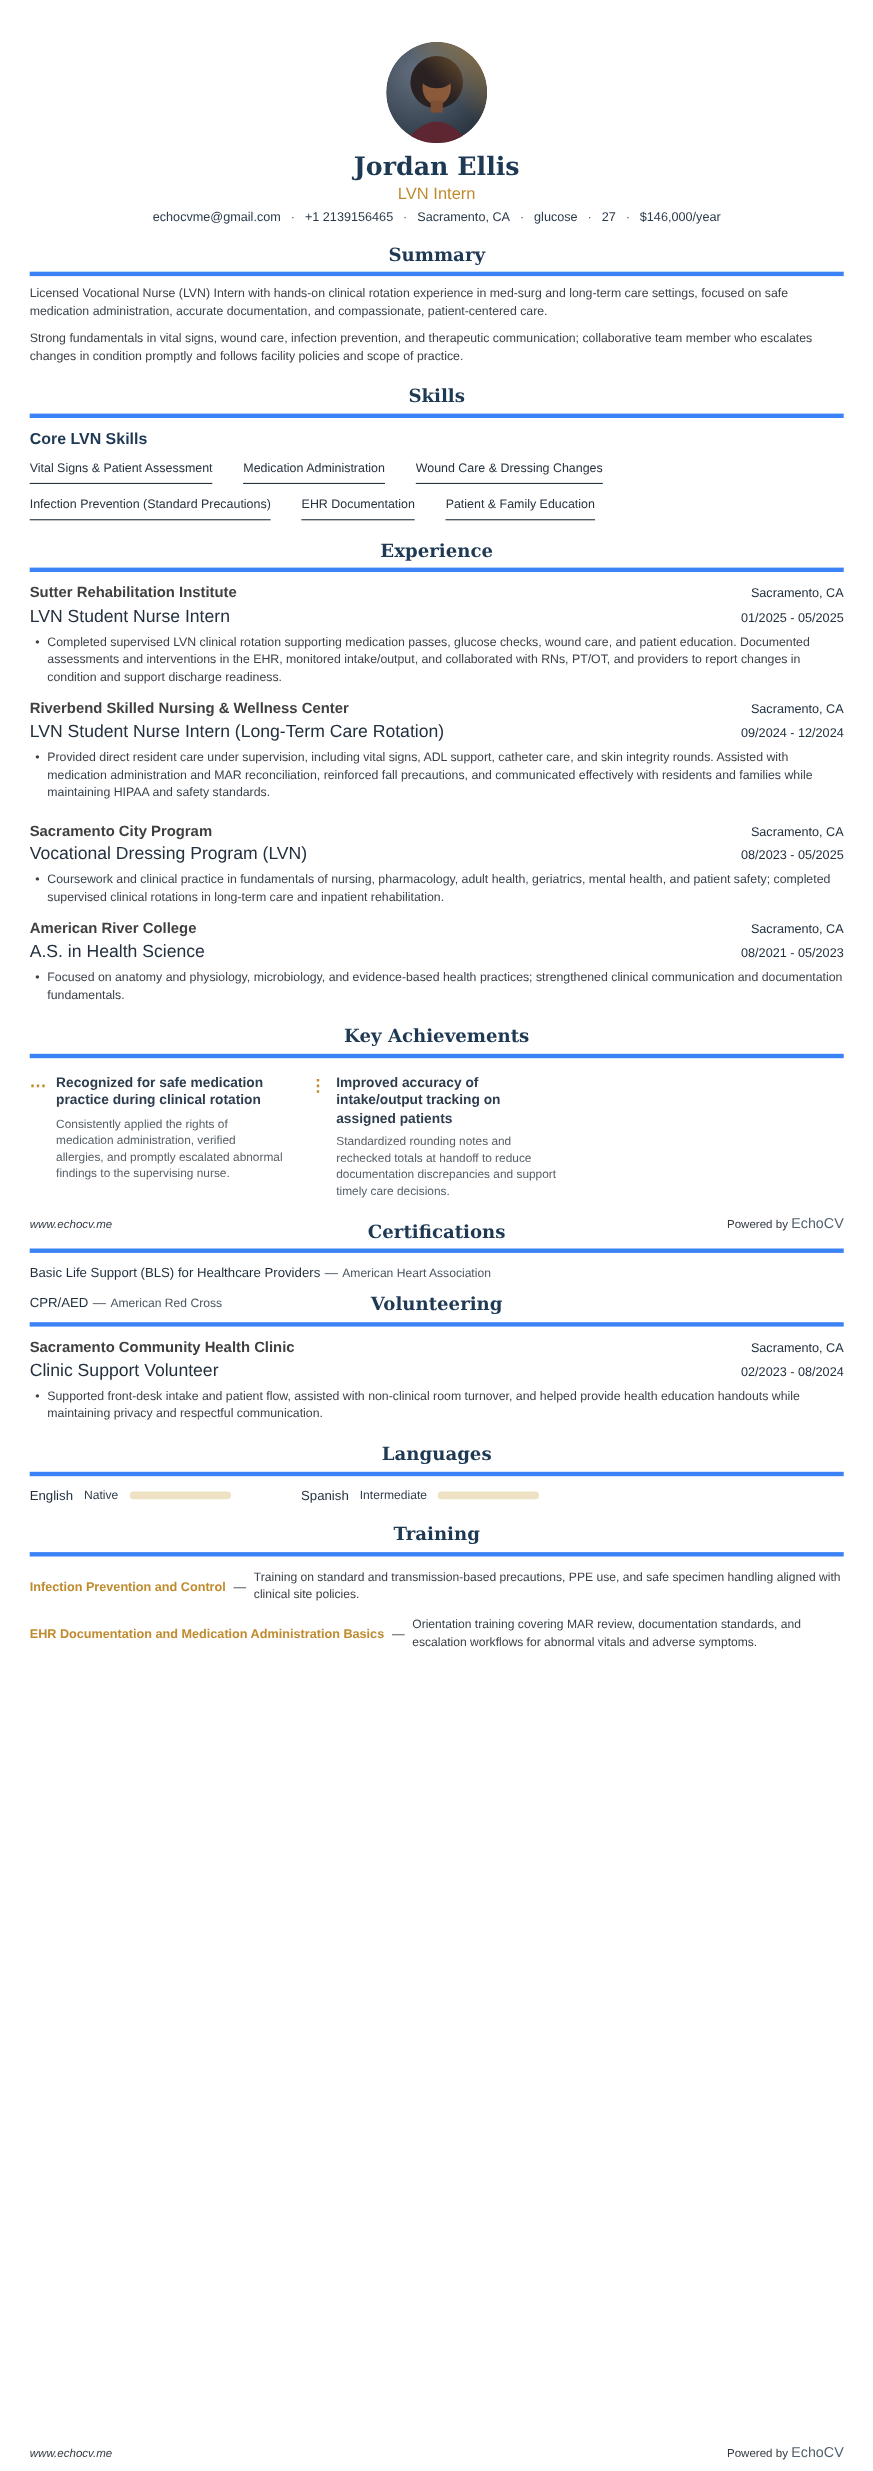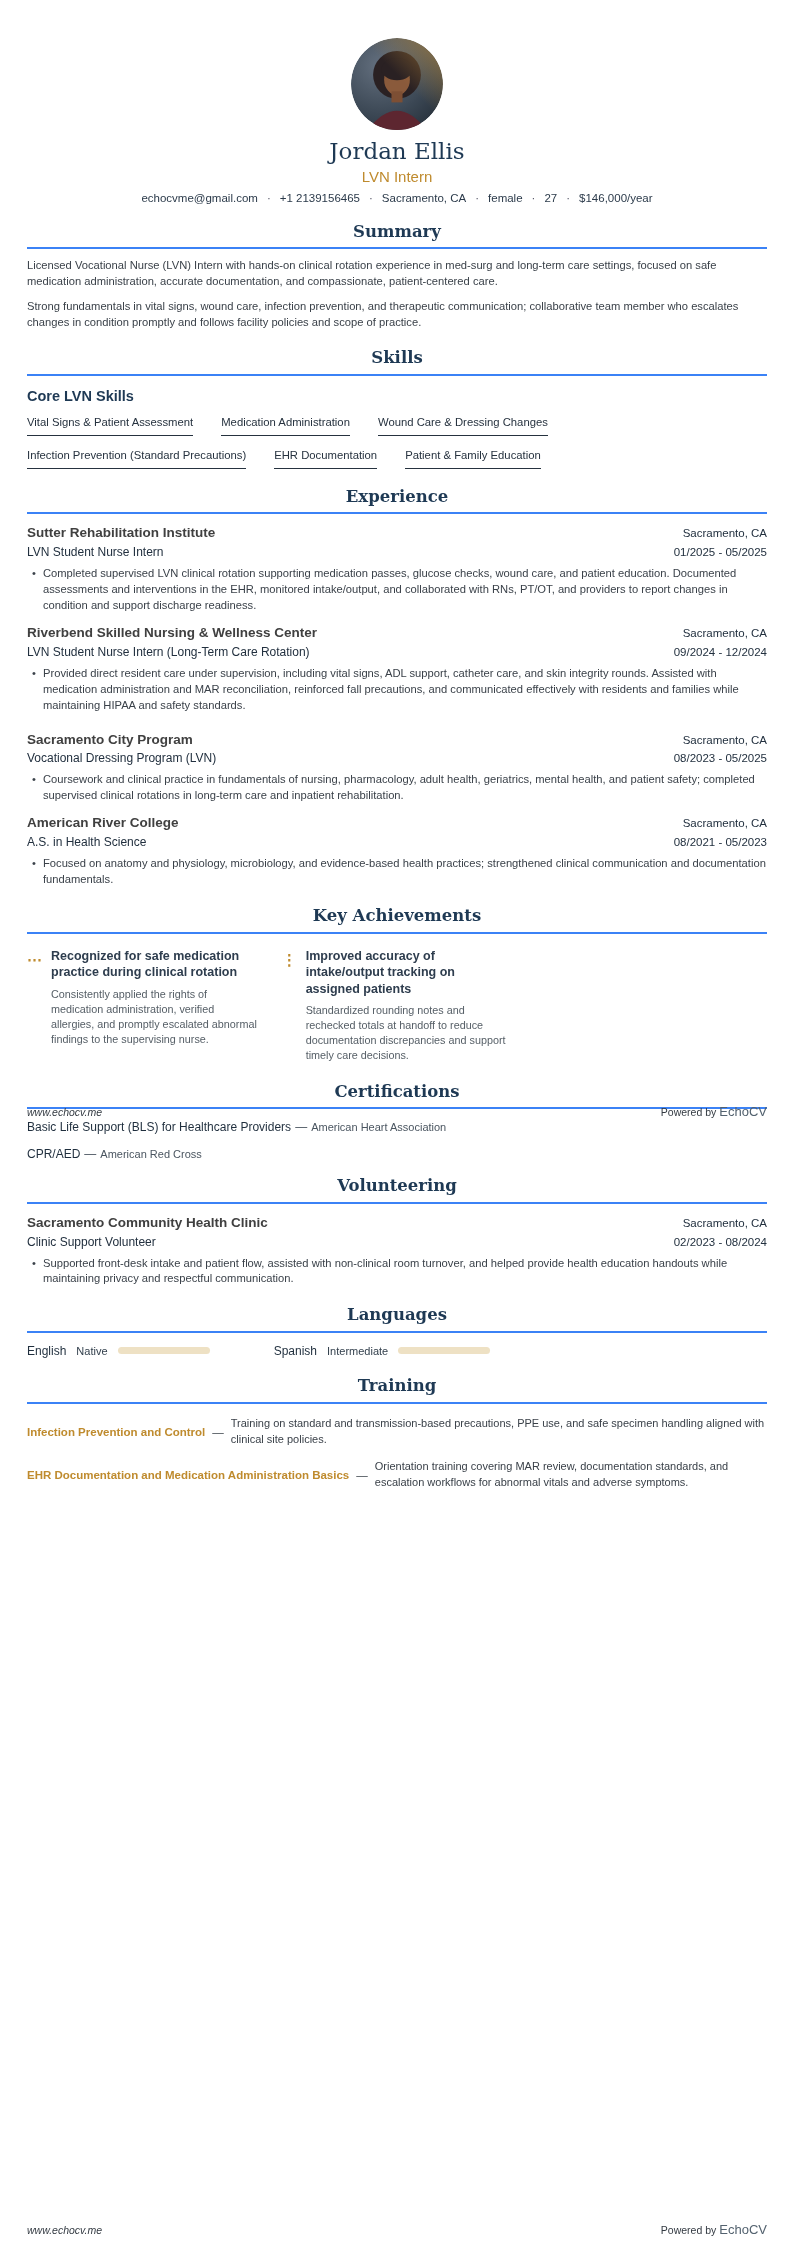--- a/index.html
+++ b/index.html
@@ -5,47 +5,47 @@
   html,body{margin:0;padding:0;background:#ffffff;}
   .page{position:relative;width:794px;height:2246px;background:#fff;overflow:hidden;
         font-family:"Liberation Sans",sans-serif;color:#3a4149;}
   .content{position:absolute;left:27px;width:740px;}
   .p1{top:0;}
   .p2{top:1176px;}
 
   
   .header{text-align:center;padding-top:38px;}
   .avatar{width:92px;height:92px;border-radius:50%;margin:0 auto;overflow:hidden;display:block;}
-  .name{font-family:"DejaVu Serif","Liberation Serif",serif;font-weight:400;font-size:23px;
+  .name{font-family:"DejaVu Serif","Liberation Serif",serif;font-weight:700;font-size:23px;
         color:#1e3954;margin-top:8px;line-height:1.2;}
   .job-title{font-size:15px;color:#bf8b2e;margin-top:2px;line-height:1.2;}
   .contact{list-style:none;margin:6px 0 0;padding:0;display:flex;justify-content:center;
            flex-wrap:wrap;font-size:11.5px;color:#2b3a4a;}
   .contact li{display:flex;align-items:center;}
   .contact li + li::before{content:"·";margin:0 9px;color:#556;}
 
   
   .sec{margin-top:18px;}
   .sec.first{margin-top:0;}
   .sec-h{font-family:"DejaVu Serif","Liberation Serif",serif;font-size:16.5px;font-weight:700;
-         color:#1e3954;text-align:center;padding-bottom:5px;border-bottom:2px solid #3b82f6;
+         color:#1e3954;text-align:center;padding-bottom:5px;border-bottom:4px solid #3b82f6;
          line-height:1.25;}
   .sec-body p{font-size:11.2px;line-height:1.45;margin:8px 0 0;color:#3a4149;}
 
   
   .skills-group{font-size:14.5px;font-weight:700;color:#1e3954;margin-top:12px;}
   .skill-list{display:flex;flex-wrap:wrap;gap:13px 28px;margin-top:12px;}
   .skill{font-size:11.3px;color:#26323f;padding-bottom:7px;border-bottom:1.5px solid #26323f;}
 
   
   .entry{margin-top:11px;}
   .entry-row{display:flex;justify-content:space-between;align-items:baseline;}
   .entry-org{font-size:13.5px;font-weight:700;color:#404040;line-height:1.25;}
   .entry-loc,.entry-dates{font-size:11.5px;color:#22303f;white-space:nowrap;}
-  .entry-role{font-size:12px;color:#22303f;margin-top:3px;line-height:1.25;}
+  .entry-role{font-size:16px;color:#22303f;margin-top:3px;line-height:1.25;}
   .bullets{margin:6px 0 0;padding:0 0 0 16px;list-style:none;}
   .bullets li{font-size:11.2px;line-height:1.42;color:#3a4149;position:relative;}
   .bullets li::before{content:"•";position:absolute;left:-11px;color:#3a4149;}
 
   
   .ach-grid{display:grid;grid-template-columns:repeat(3,1fr);gap:24px;margin-top:14px;}
   .ach{display:flex;gap:9px;align-items:flex-start;}
   .ach-icon{color:#bf8b2e;font-size:15px;font-weight:700;flex:0 0 14px;line-height:1.6;}
   .ach-title{font-size:12.5px;font-weight:600;color:#2e3d4e;line-height:1.32;}
   .ach-desc{font-size:10.8px;color:#555e66;line-height:1.4;margin-top:6px;}
@@ -107,21 +107,21 @@
           <rect x="44" y="58" width="12" height="12" fill="#7d4f34"></rect>
           <circle cx="50" cy="50" r="50" fill="url(#warmGrad)"></circle>
         </svg>
       </span>
       <div class="name">Jordan Ellis</div>
       <div class="job-title">LVN Intern</div>
       <ul class="contact">
         <li>echocvme@gmail.com</li>
         <li>+1 2139156465</li>
         <li>Sacramento, CA</li>
-        <li>female</li>
+        <li>glucose</li>
         <li>27</li>
         <li>$146,000/year</li>
       </ul>
     </div>
 
     <div class="sec">
       <div class="sec-h">Summary</div>
       <div class="sec-body">
         <p>Licensed Vocational Nurse (LVN) Intern with hands-on clinical rotation experience in med-surg and long-term care settings, focused on safe medication administration, accurate documentation, and compassionate, patient-centered care.</p>
         <p>Strong fundamentals in vital signs, wound care, infection prevention, and therapeutic communication; collaborative team member who escalates changes in condition promptly and follows facility policies and scope of practice.</p>

